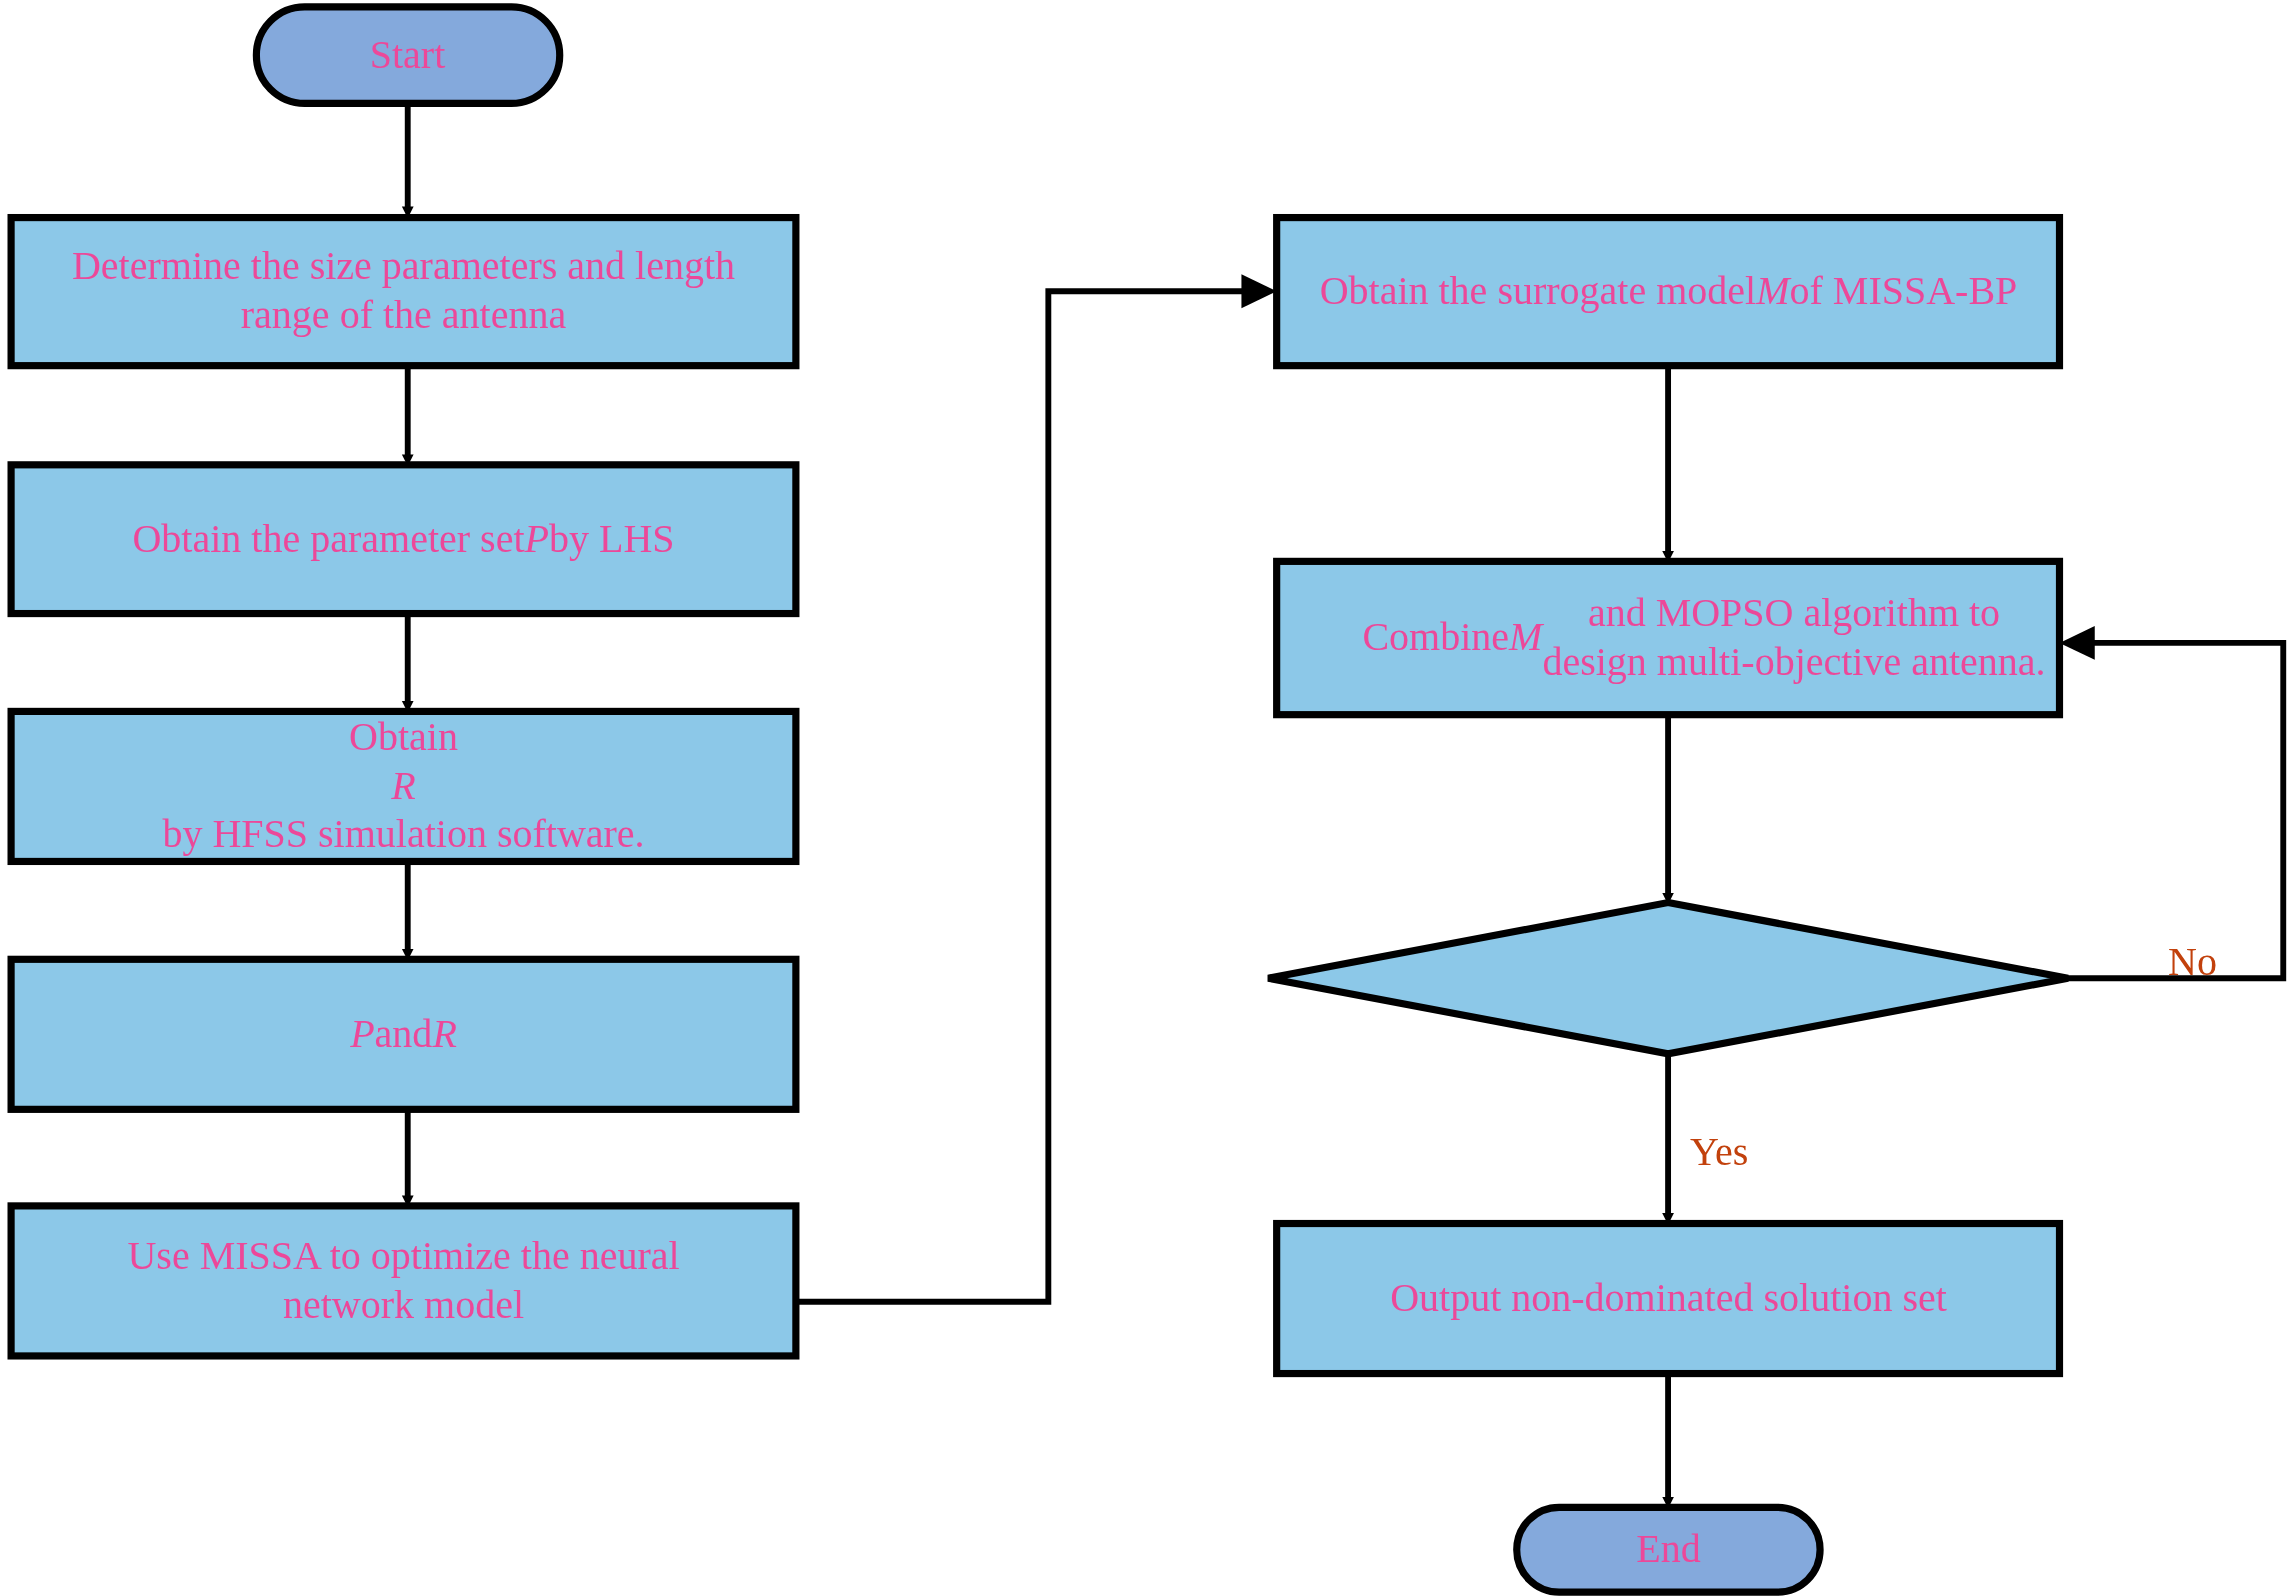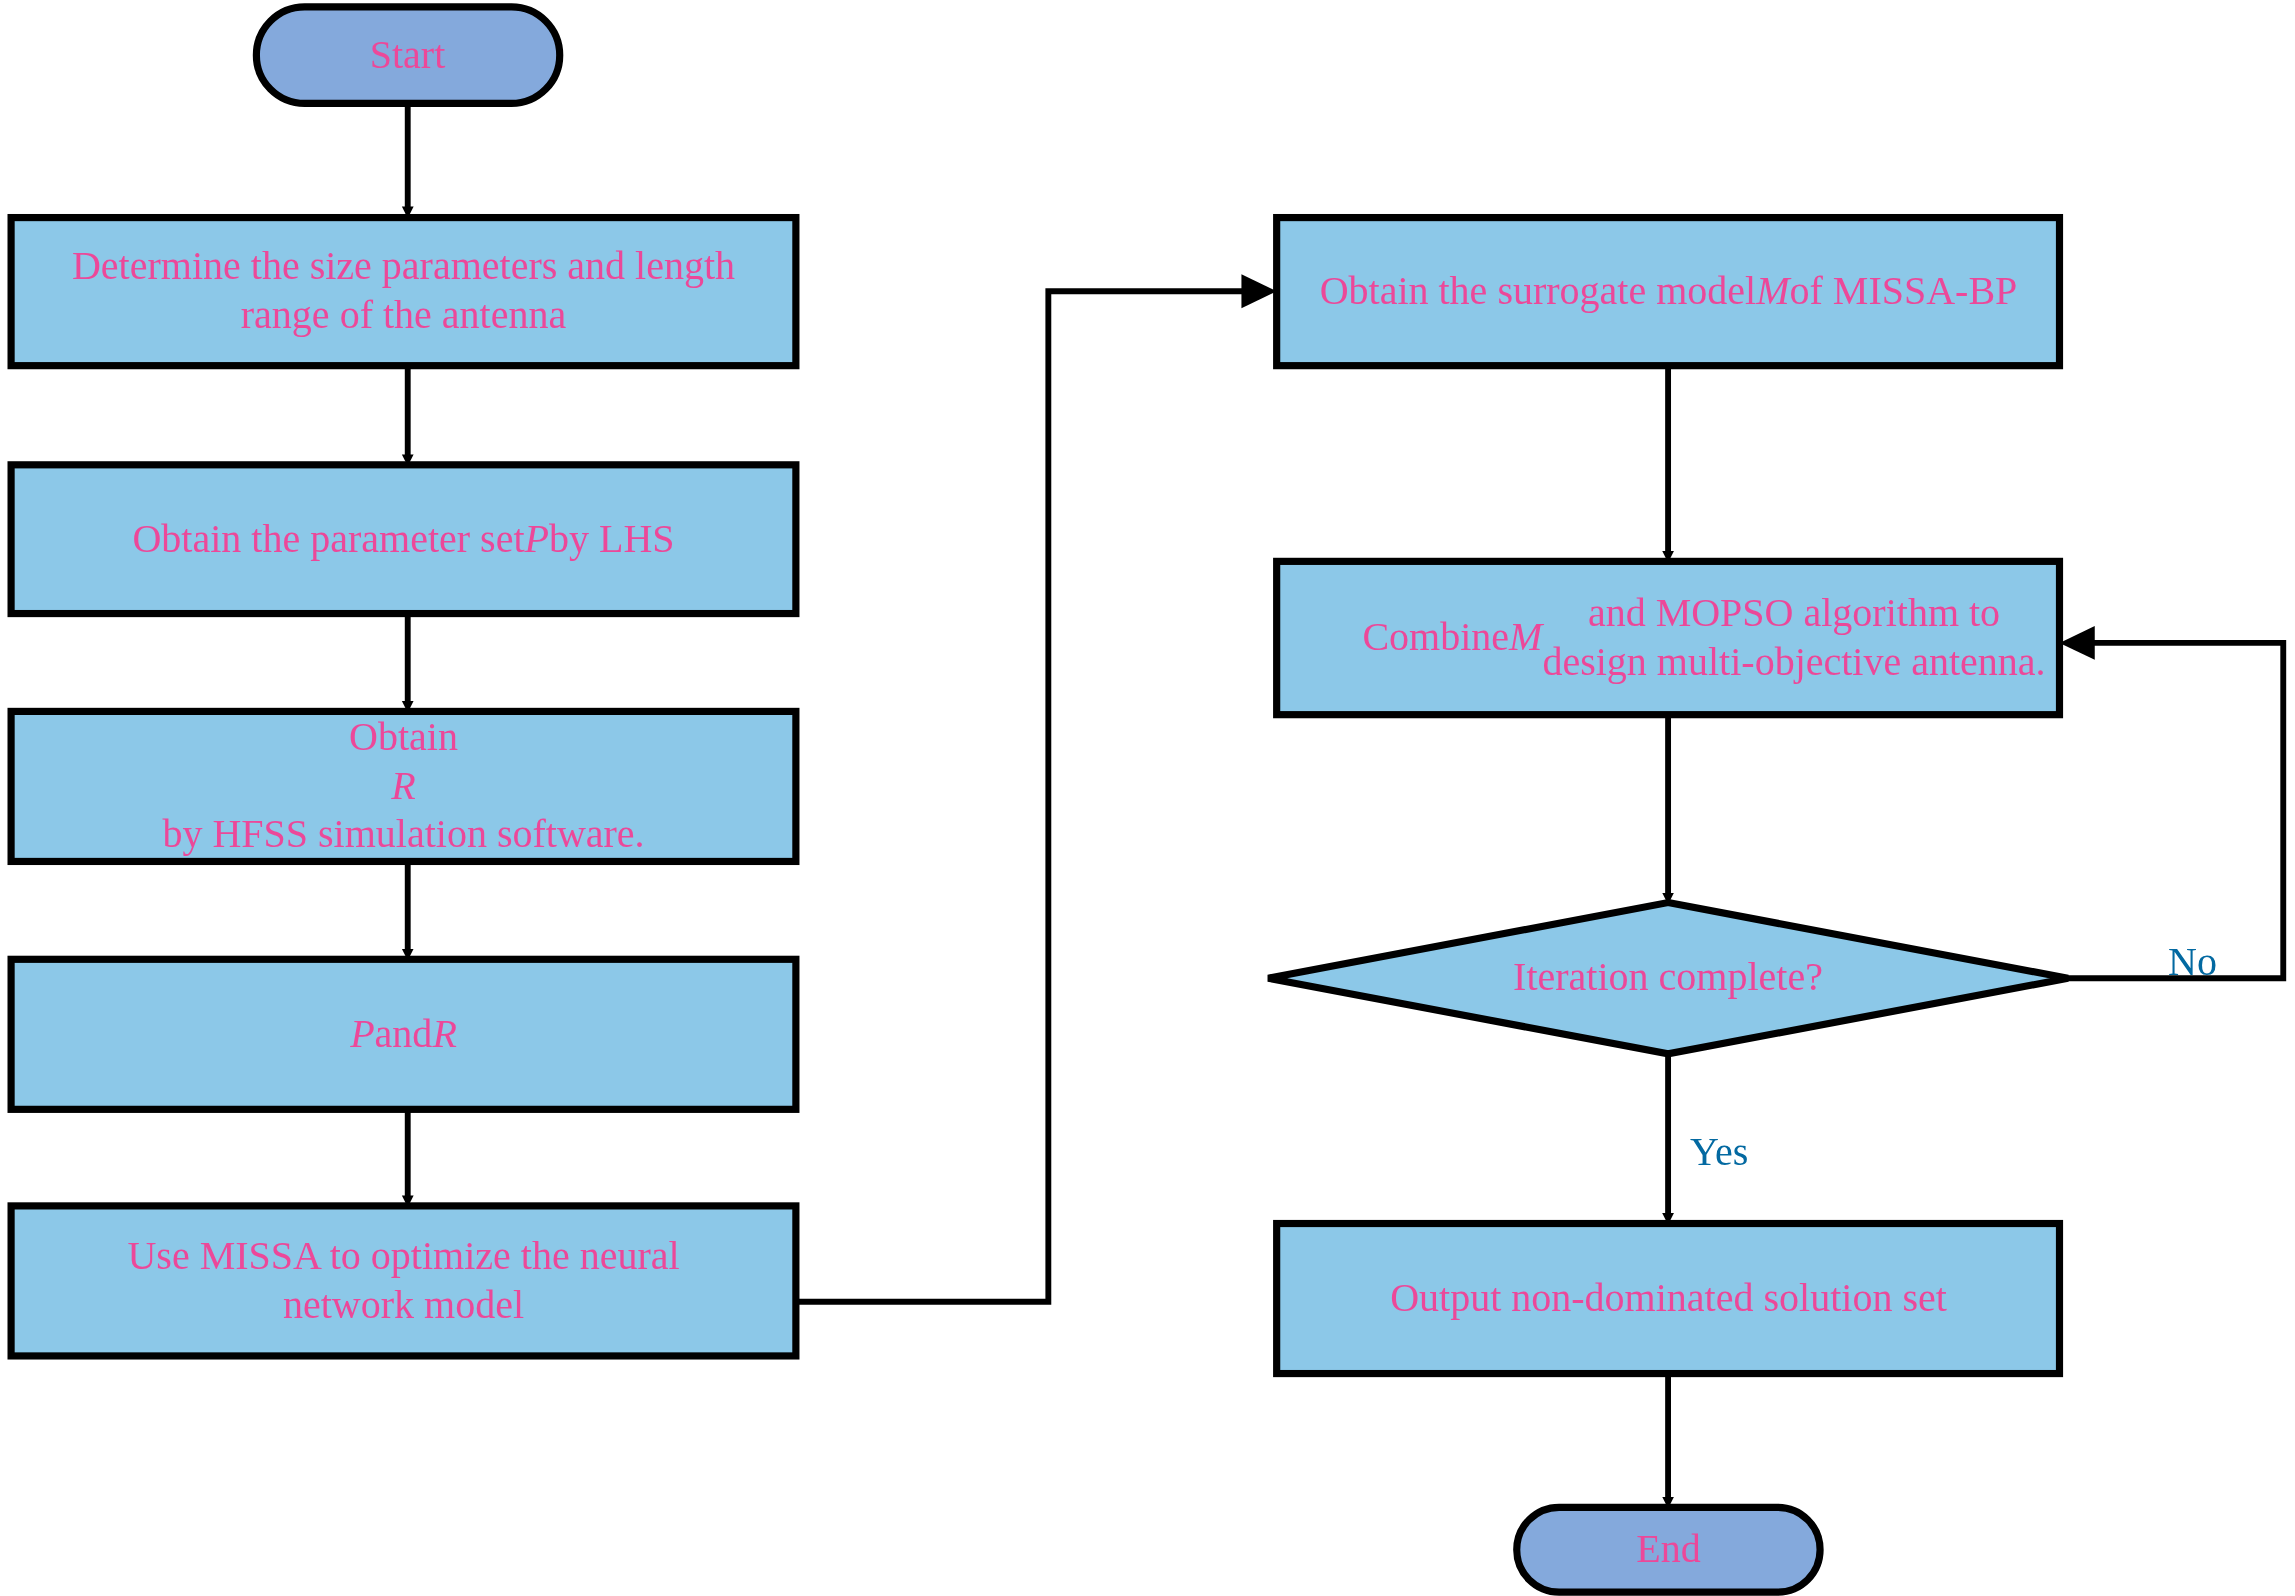--- a/index.html
+++ b/index.html
@@ -38,21 +38,21 @@
     pointer-events: none;
     padding: 0 14.4px;
     box-sizing: border-box;
     white-space: pre-line;
   }
   .term-label {
     font-size: 40px;
   }
   .edge-label {
     position: absolute;
-    color: #0369a1;
+    color: #c2410c;
     font-family: "Liberation Serif", "DejaVu Serif", serif;
     font-size: 40px;
     line-height: 1;
     white-space: nowrap;
   }
   .var-i { font-style: italic; }
 </style>
 </head>
 <body>
 
@@ -135,21 +135,20 @@
 
   <div class="node-label" style="left:1277px; top:217px; width:783px; height:148px;">
     <span>Obtain the surrogate model </span><span class="var-i">M</span><span> of MISSA-BP</span>
   </div>
 
   <div class="node-label" style="left:1277px; top:561px; width:783px; height:153px;justify-content:flex-end;">
     <span>Combine </span><span class="var-i">M</span><span> and MOPSO algorithm to
 design multi-objective antenna.</span>
   </div>
 
-  <div class="node-label" style="left:1268px; top:902px; width:800px; height:151px;">Iteration complete?</div>
 
   <div class="node-label" style="left:1277px; top:1223px; width:783px; height:150px;">Output non-dominated solution set</div>
 
   <div class="node-label term-label" style="left:1517px; top:1507px; width:303px; height:85px;">End</div>
 
   <div class="edge-label" style="left:1690px; top:1132px;">Yes</div>
 
   <div class="edge-label" style="left:2168px; top:942px;">No</div>
 
 </div>

